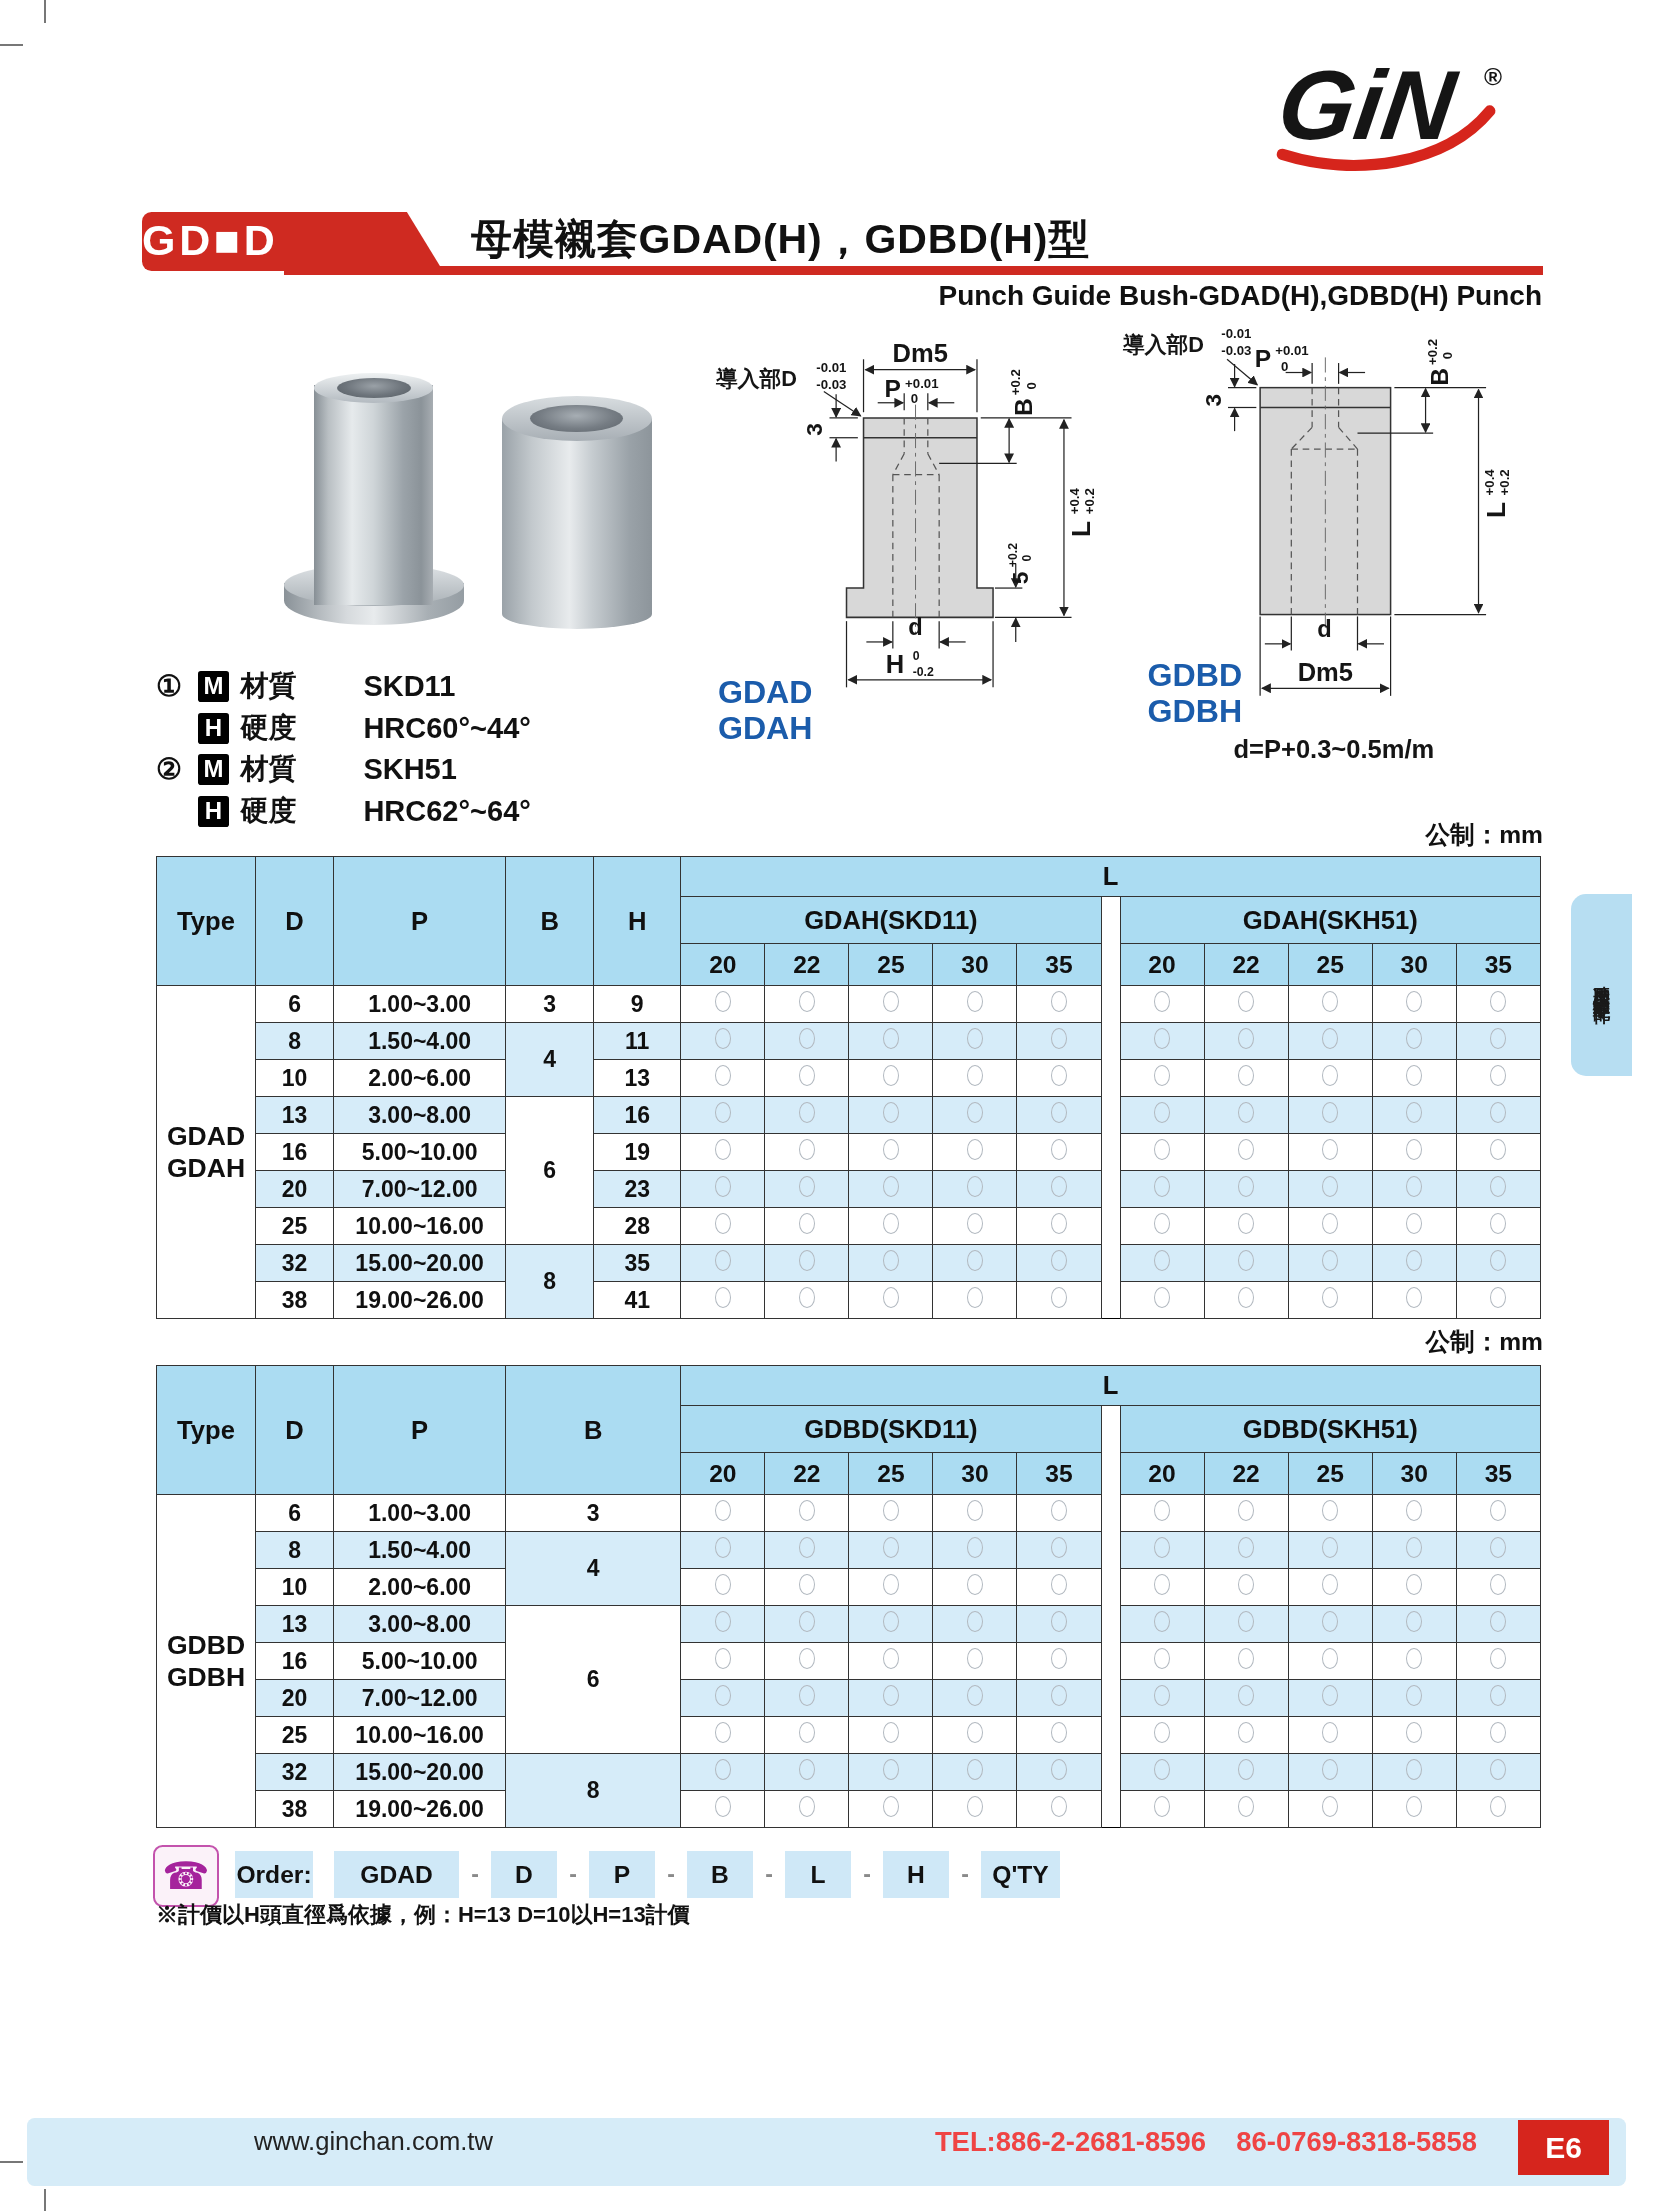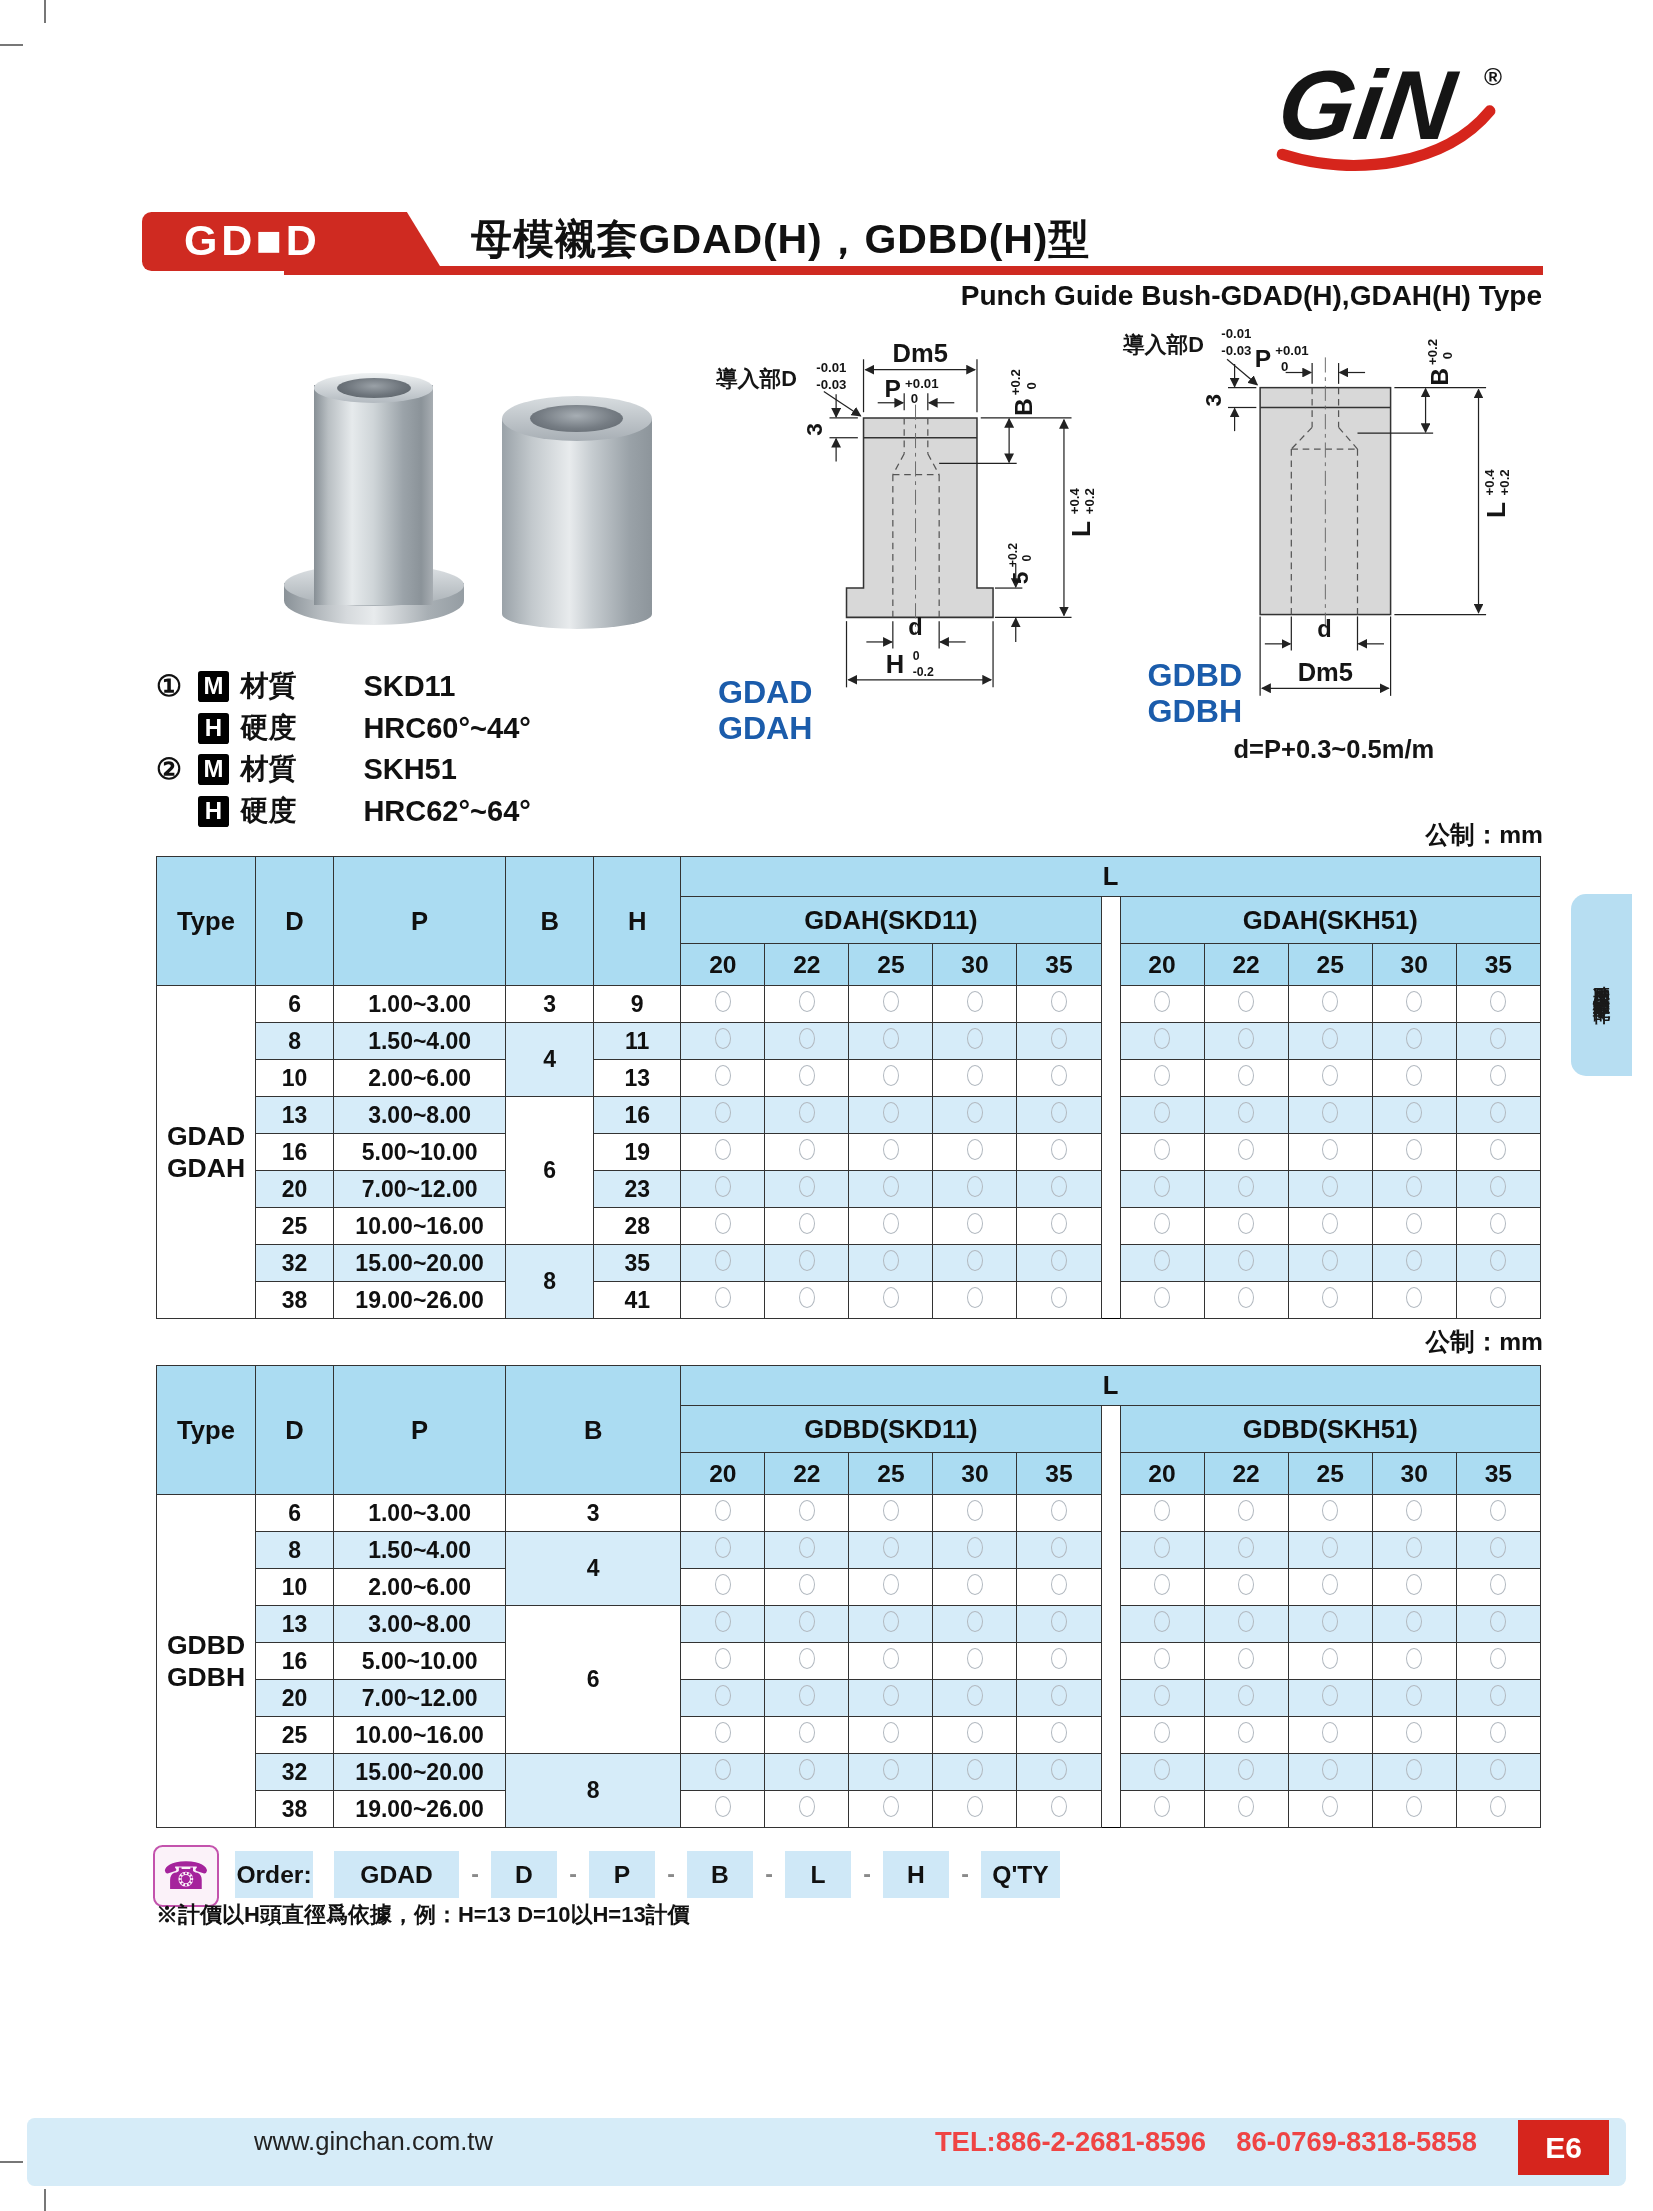--- a/index.html
+++ b/index.html
@@ -10,21 +10,21 @@
   
   .mark{position:absolute;background:#777;}
 
   
   .logo-svg text{font-family:"Liberation Sans",sans-serif;}
 
   
   .red-line{position:absolute;left:284px;top:266px;width:1259px;height:8.5px;background:#cf2a21;}
   .badge{position:absolute;left:142px;top:212px;width:301px;height:59px;background:#cf2a21;
          clip-path:polygon(0 0,88% 0,100% 100%,0 100%);border-radius:9.5px 0 0 9.5px;
-         color:#fff;font-weight:bold;font-size:43px;line-height:57px;padding-left:42px;
+         color:#fff;font-weight:bold;font-size:43px;line-height:57px;
          letter-spacing:3.8px;box-sizing:border-box;}
   .title-zh{position:absolute;left:471px;top:212px;font-size:41px;font-weight:bold;letter-spacing:0.9px;}
   .title-en{position:absolute;left:596px;top:280px;width:946px;text-align:right;
             font-size:28px;font-weight:bold;}
 
   
   .ph{position:absolute;}
   .ph div{position:absolute;}
   .bushL-body{left:30px;top:5.7px;width:119px;height:220px;
       background:linear-gradient(90deg,#878f95 0%,#b9bfc3 12%,#e6eaec 32%,#cfd5d8 50%,#9ba3a9 75%,#8b9399 90%,#a7adb2 100%);}
@@ -119,21 +119,21 @@
     <path d="M24,116 C100,140 196,128 244,70" stroke="#d6251c" stroke-width="12" fill="none" stroke-linecap="round"></path>
     <g transform="skewX(-8)">
       <text x="30" y="100" font-size="104" font-style="italic" fill="#d6251c">GiN</text>
     </g>
     <text x="238" y="42" font-size="26" fill="#d6251c">®</text>
   </svg>
 
   <div class="red-line"></div>
   <div class="badge">GD■D</div>
   <div class="title-zh">母模襯套GDAD(H)，GDBD(H)型</div>
-  <div class="title-en">Punch Guide Bush-GDAD(H),GDAH(H) Type</div>
+  <div class="title-en">Punch Guide Bush-GDAD(H),GDBD(H) Punch</div>
 
   <div class="ph" style="left:284px;top:379px;width:180px;height:257px;">
     <div class="bushL-flangeSide"></div>
     <div class="bushL-flangeTop"></div>
     <div class="bushL-body"></div>
     <div class="bushL-top"></div>
     <div class="bushL-hole"></div>
   </div>
   <div class="ph" style="left:502px;top:396px;width:150px;height:235px;">
     <div class="bushR-body"></div>

